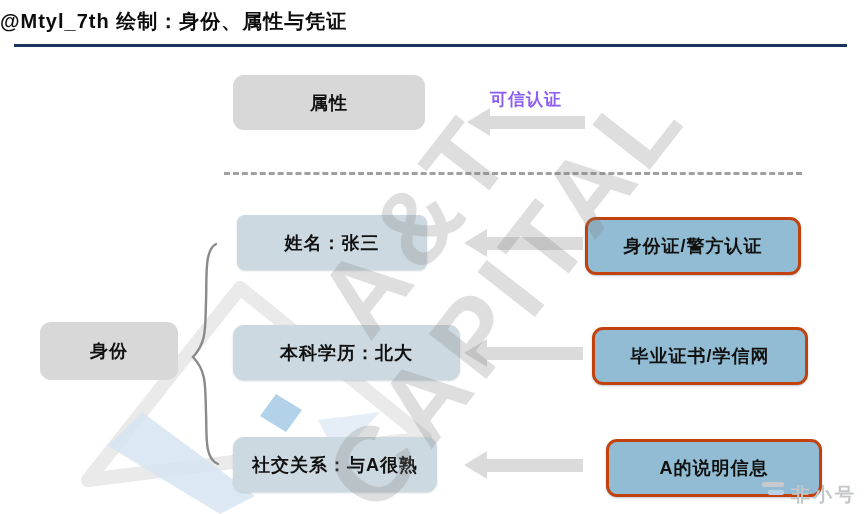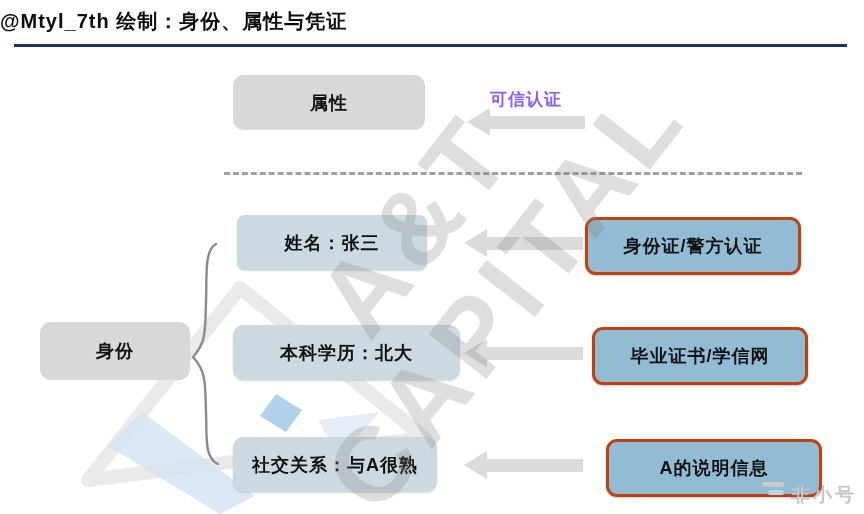--- a/index.html
+++ b/index.html
@@ -25,21 +25,21 @@
   .lblue{background:#ccd9e1;box-shadow:0 1px 2px rgba(120,140,155,.35);}
   .dblue{background:#91bcd3;border:3px solid #c2410c;box-shadow:0 1px 2px rgba(90,120,140,.4);}
   .b-attr {left:233px;top:75px; width:192px;height:55px;}
   .b-cred {left:585px;top:93px; width:210px;height:55px;}
   .b-r1l  {left:237px;top:215px;width:190px;height:55px;border-radius:8px;}
   .b-r1r  {left:585px;top:217px;width:210px;height:52px;}
   .b-r2l  {left:233px;top:325px;width:227px;height:55px;}
   .b-r2r  {left:592px;top:327px;width:210px;height:52px;text-align:center;}
   .b-r3l  {left:233px;top:437px;width:204px;height:55px;}
   .b-r3r  {left:585px;top:439px;width:210px;height:52px;margin-left:21px;}
-  .b-id   {left:40px; top:322px;width:150px;height:58px;}
+  .b-id   {left:40px; top:322px;width:138px;height:58px;}
   
   .arrow{position:absolute;display:flex;align-items:center;z-index:2;}
   .arrow .head{width:0;height:0;border-top:14px solid transparent;border-bottom:14px solid transparent;border-right:23px solid #dbdbdb;}
   .arrow .shaft{height:13px;background:#dbdbdb;flex:1;}
   .a-top{left:467px;top:108px;width:118px;}
   .a-r1 {left:464px;top:229px;width:119px;}
   .a-r2 {left:464px;top:339px;width:119px;}
   .a-r3 {left:464px;top:451px;width:119px;}
   .arrow-label{
     position:absolute;left:470px;top:88px;width:112px;text-align:center;

